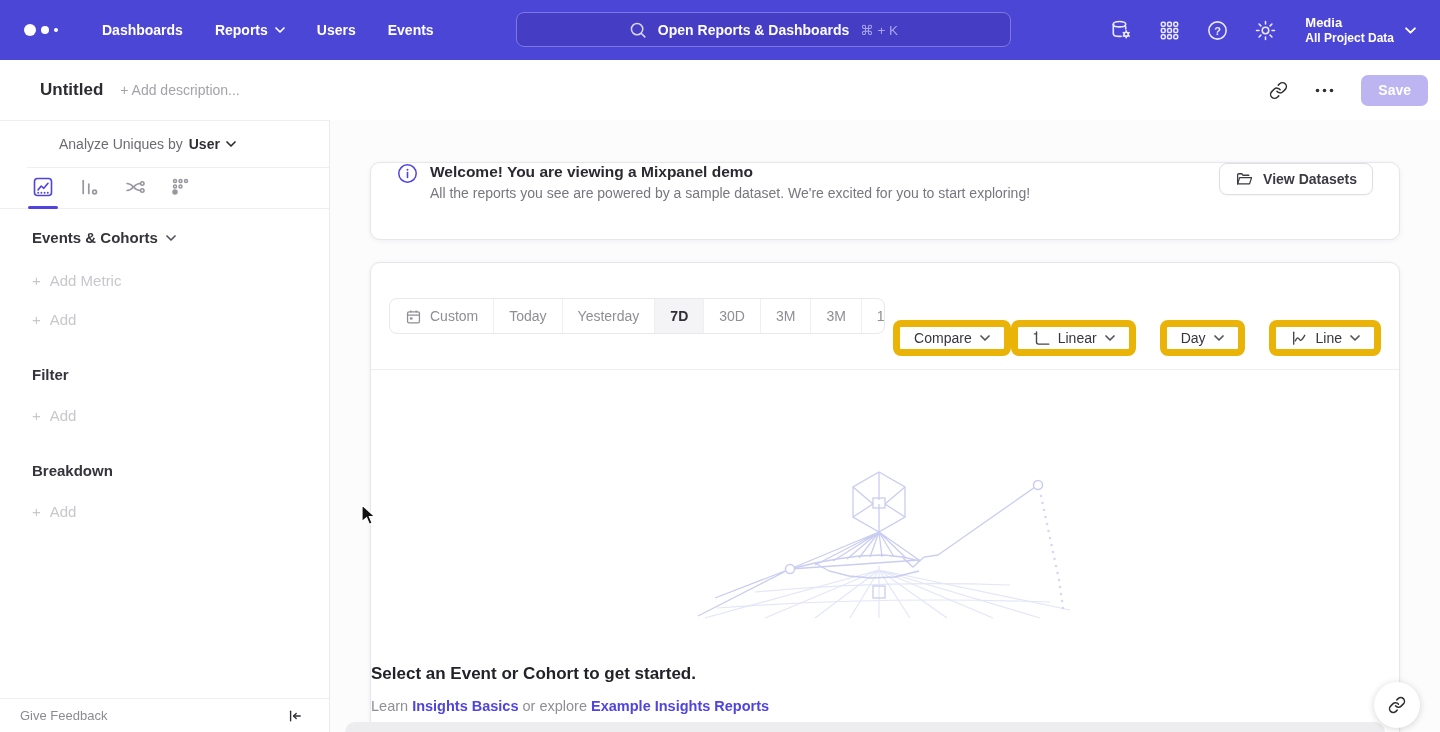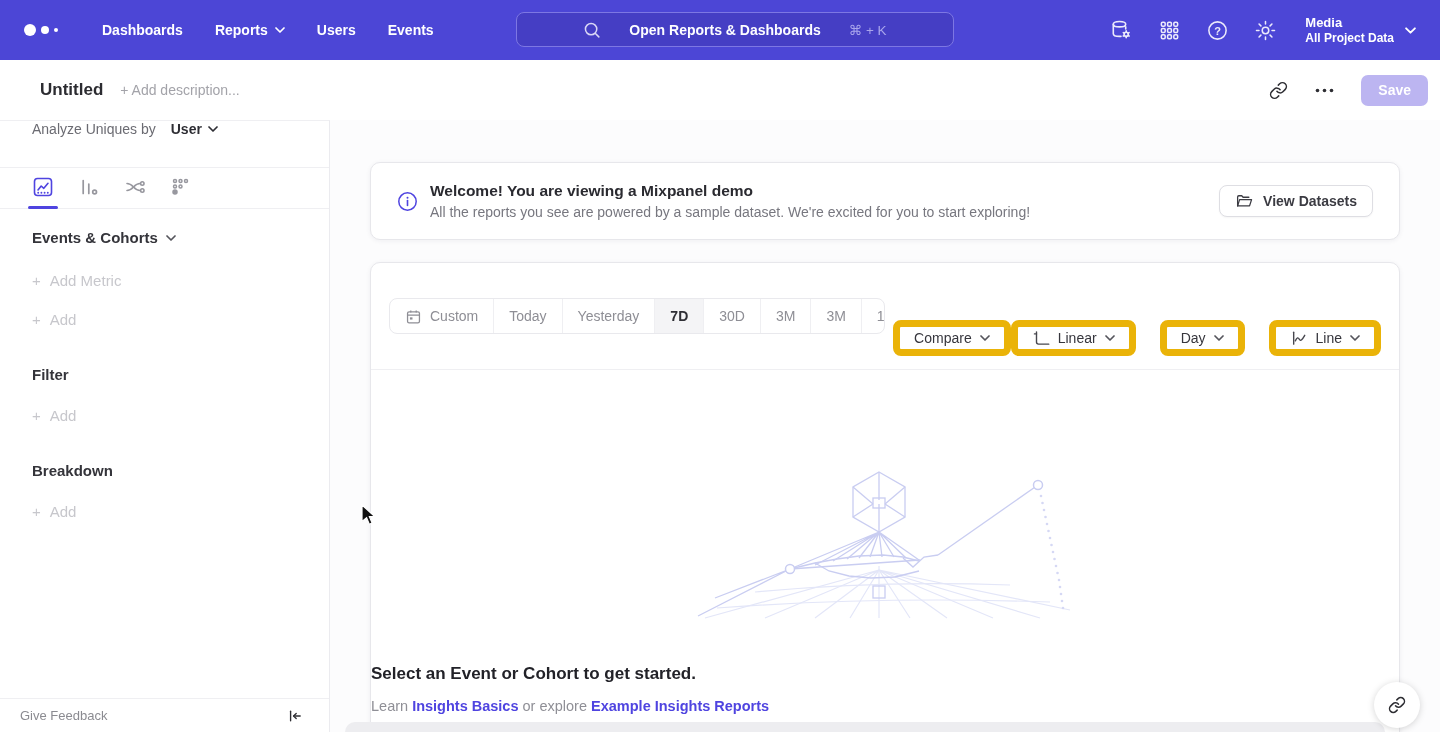--- a/index.html
+++ b/index.html
@@ -13,23 +13,23 @@
   
   .topnav{position:absolute;top:0;left:0;right:0;height:60px;background:#4c46d6;
     display:flex;align-items:center;color:#fff;padding:0 24px;box-sizing:border-box;}
   .logo{display:flex;align-items:center;gap:5px;width:46px;cursor:pointer;}
   .logo .d1{width:12px;height:12px;border-radius:50%;background:#fff;}
   .logo .d2{width:8px;height:8px;border-radius:50%;background:#fff;}
   .logo .d3{width:4px;height:4px;border-radius:50%;background:#fff;}
   .nav-link{display:flex;align-items:center;gap:7px;color:#fff;font-size:14px;font-weight:700;
     margin-left:32px;cursor:pointer;text-decoration:none;}
   .chev{stroke:currentColor;fill:none;stroke-width:1.7;stroke-linecap:round;stroke-linejoin:round;}
-  .searchbar{position:absolute;left:516px;top:12px;width:438px;height:35px;background:#453ec4;
+  .searchbar{position:absolute;left:516px;top:12px;width:495px;height:35px;background:#453ec4;
     border:1px solid #7d77e3;border-radius:8px;display:flex;align-items:center;justify-content:center;
-    gap:28px;cursor:pointer;box-sizing:border-box;}
+    gap:11px;cursor:pointer;box-sizing:border-box;}
   .searchbar .ph{font-size:14px;font-weight:700;color:#fdfdff;}
   .searchbar .kbd{font-size:13.5px;color:#a9a5ec;}
   .nav-right{margin-left:auto;display:flex;align-items:center;gap:25px;}
   .nav-icon{color:#eceafb;cursor:pointer;display:flex;}
   .project{display:flex;align-items:center;gap:11px;cursor:pointer;margin-left:3px;}
   .project .pname{font-size:13px;font-weight:700;line-height:16px;}
   .project .pscope{font-size:12px;font-weight:700;line-height:15px;}
 
   
   .header{position:absolute;top:60px;left:0;right:0;height:60px;background:#fff;
@@ -37,22 +37,22 @@
   .rtitle{font-size:17px;font-weight:700;color:#2c2c31;}
   .rdesc{font-size:14px;color:#a3a3a9;margin-left:17px;cursor:text;}
   .header-right{margin-left:auto;display:flex;align-items:center;gap:27px;}
   .hicon{color:#2e2e33;cursor:pointer;display:flex;}
   .save-btn{background:#bcb5f1;color:#fff;border:none;border-radius:7px;height:31px;
     padding:0 17px;font-size:14px;font-weight:700;font-family:inherit;cursor:default;}
 
   
   .sidebar{position:absolute;top:120px;left:0;width:330px;bottom:0;background:#fff;
     border-right:1px solid #ebebef;border-top:1px solid #efeff2;box-sizing:border-box;}
-  .analyze-row{height:46px;display:flex;align-items:flex-start;padding:0 0 0 32px;
-    border-bottom:1px solid #efeff2;font-size:14px;color:#6b6b72;gap:15px;}
+  .analyze-row{height:46px;display:flex;align-items:center;padding:0 0 0 32px;
+    border-bottom:1px solid #efeff2;font-size:14px;color:#6b6b72;gap:6px;margin-left:27px;}
   .analyze-row .aval{color:#2e2e34;font-weight:700;display:flex;align-items:center;gap:6px;cursor:pointer;}
   .tabs-row{height:41px;display:flex;align-items:flex-start;padding:8px 0 0 32px;gap:24px;
     border-bottom:1px solid #efeff2;box-sizing:border-box;}
   .tab{width:22px;height:33px;color:#97979e;cursor:pointer;position:relative;}
   .tab.selected{color:#4f44e0;}
   .tab.selected:after{content:"";position:absolute;left:-4px;bottom:0;width:30px;height:3px;
     background:#4f44e0;border-radius:2px;}
   .side-body{padding:0 0 0 32px;}
   .sec-title{display:flex;align-items:center;gap:8px;font-size:15px;font-weight:700;color:#34343a;}
   .add-link{display:flex;align-items:center;gap:9px;font-size:15px;color:#c7c7cc;cursor:pointer;}
@@ -60,21 +60,21 @@
   .mt22{margin-top:22px;}.mt38{margin-top:38px;}.mt24{margin-top:24px;}
   .side-footer{position:absolute;left:0;right:0;bottom:0;height:34px;border-top:1px solid #efeff2;
     display:flex;align-items:center;padding:0 26px 0 20px;box-sizing:border-box;}
   .feedback{font-size:13px;color:#8b8b91;cursor:pointer;}
   .collapse{margin-left:auto;color:#2e2e33;cursor:pointer;display:flex;}
 
   
   .main{position:absolute;top:120px;left:330px;right:0;bottom:0;background:#fcfcfd;}
   .banner{position:absolute;left:40px;right:40px;top:42px;height:78px;background:#fff;
     border:1px solid #e7e7eb;border-radius:10px;box-shadow:0 1px 5px rgba(30,30,60,.06);
-    display:flex;align-items:center;padding:0 26px;box-sizing:border-box;}
+    display:flex;padding:0 26px;box-sizing:border-box;}
   .banner-text{margin-left:12px;}
   .banner-title{font-size:15.5px;font-weight:700;color:#2a2a30;}
   .banner-sub{font-size:14px;color:#77777f;margin-top:4px;}
   .datasets-btn{margin-left:auto;display:flex;align-items:center;gap:10px;height:32px;
     border:1px solid #dedee3;border-radius:8px;background:#fff;padding:0 15px;
     font-size:14px;font-weight:700;color:#3b3b42;font-family:inherit;cursor:pointer;
     box-shadow:0 1px 2px rgba(0,0,0,.04);}
 
   .report-card{position:absolute;left:40px;right:40px;top:142px;bottom:-14px;background:#fff;
     border:1px solid #e7e7eb;border-radius:10px;box-shadow:0 1px 5px rgba(30,30,60,.06);

